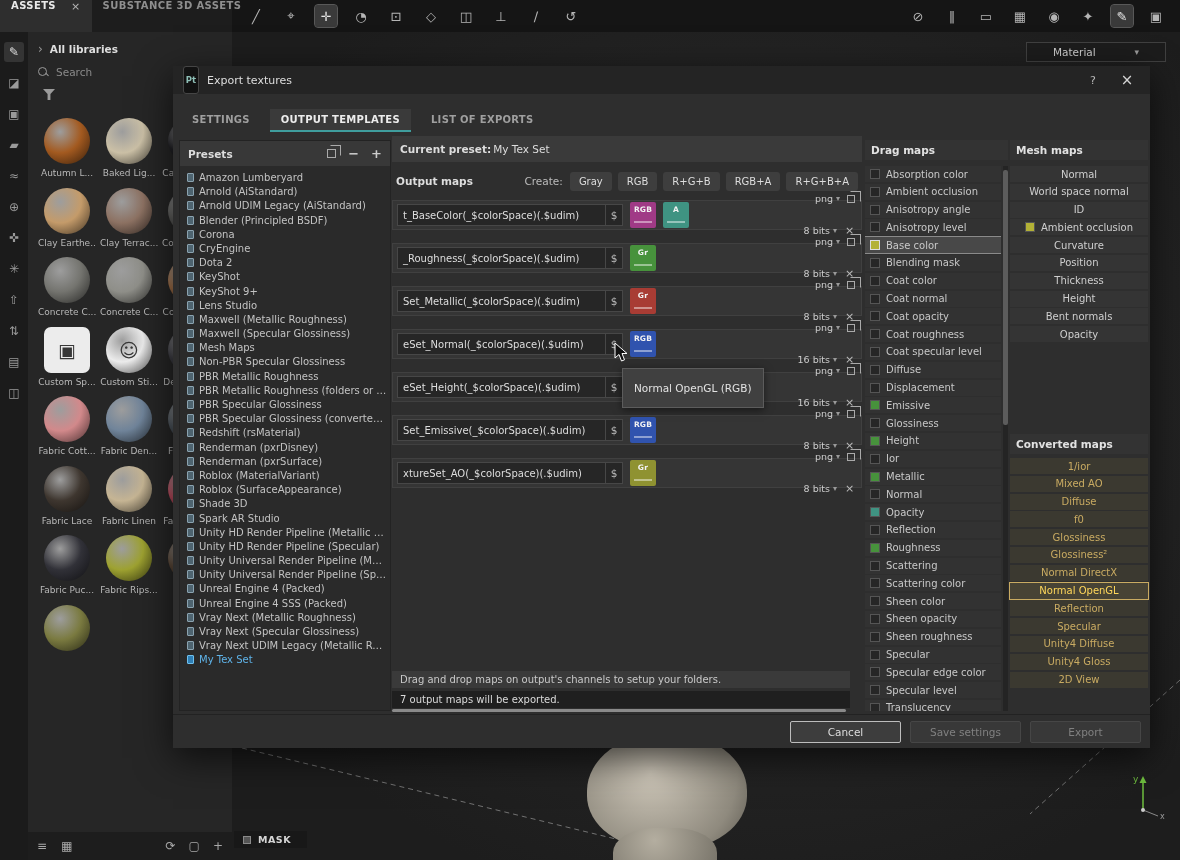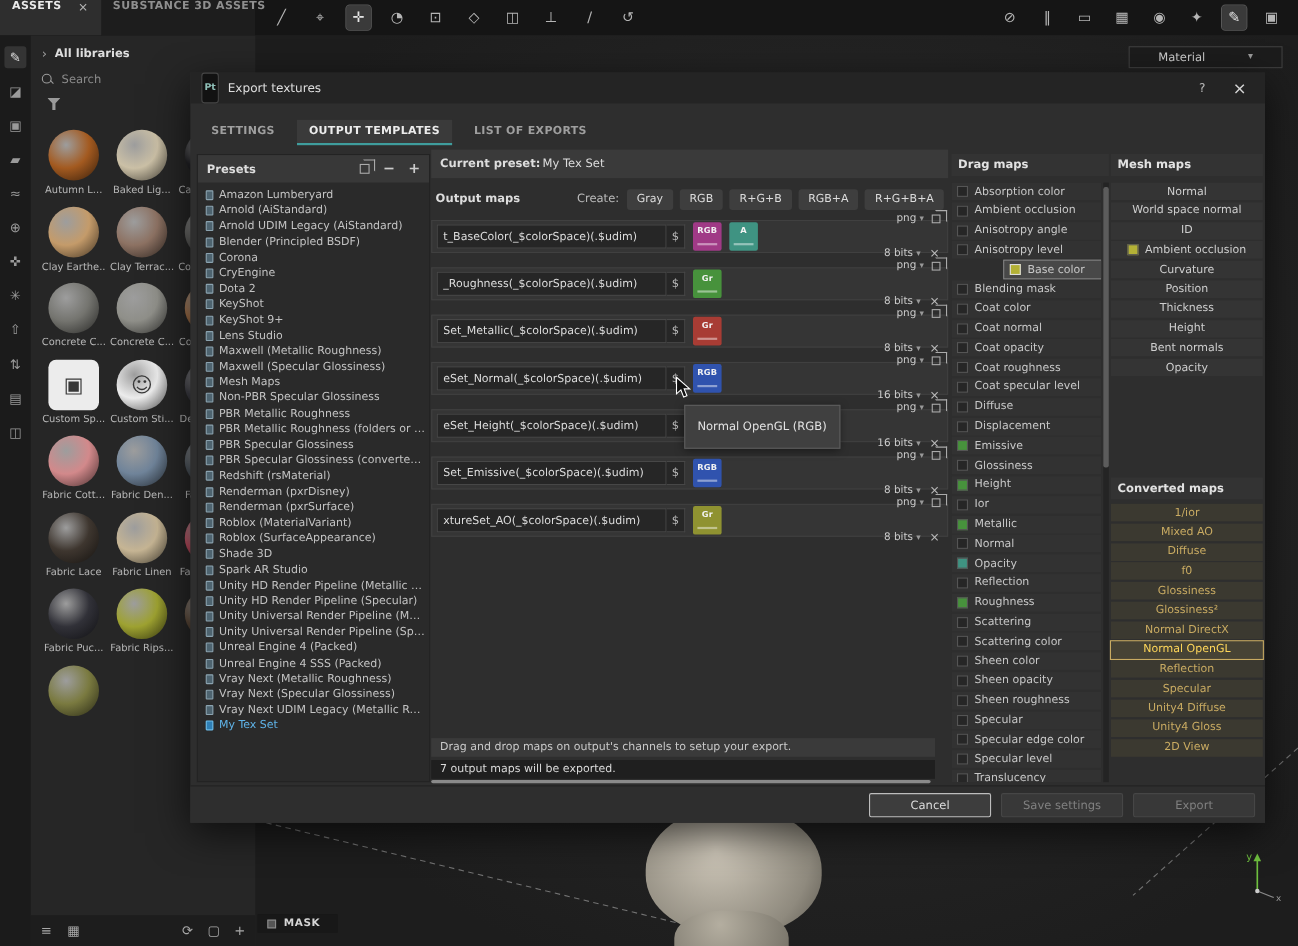--- a/index.html
+++ b/index.html
@@ -104,21 +104,21 @@
 .rline .copy-ico{width:8px;height:8px;}
 .hint{position:absolute;left:0;right:12px;bottom:26px;height:17px;background:#3a3a3a;display:flex;align-items:center;padding:0 8px;color:#c9c9c9;font-size:10px;}
 .statusbar{position:absolute;left:0;right:12px;bottom:6px;height:17px;background:#1f1f1f;display:flex;align-items:center;padding:0 8px;color:#dadada;font-size:10px;}
 .hscroll{position:absolute;left:0;right:16px;bottom:2px;height:3px;background:#8a8a8a;border-radius:2px;}
 
 
 .inmaps-col{position:absolute;left:692px;top:74px;width:143px;bottom:37px;}
 .col-head{height:20px;display:flex;align-items:center;padding:0 6px;font-weight:bold;color:#e2e2e2;background:#333333;font-size:10.5px;}
 .im-list{position:absolute;left:0;top:26px;right:7px;bottom:0;overflow:hidden;}
 .im-item{height:16px;margin-bottom:1.8px;background:#323232;display:flex;align-items:center;gap:6px;padding:0 5px;font-size:10px;color:#c8c8c8;white-space:nowrap;}
-.im-item.sel{background:#484848;outline:1px solid #8a8a8a;margin-left:48px;}
+.im-item.sel{background:#484848;outline:1px solid #8a8a8a;}
 .sq{width:10px;height:10px;background:#262626;border:1px solid #555555;flex:0 0 auto;}
 .im-item.sel .sq{border-color:#dddddd;}
 .vscroll{position:absolute;right:0;top:26px;bottom:0;width:5px;background:#242424;}
 .vscroll .thumb{position:absolute;left:0;top:4px;width:5px;height:255px;background:#5c5c5c;border-radius:2px;}
 
 
 .meshmaps-col{position:absolute;left:837px;top:74px;width:138px;bottom:37px;}
 .mm-list{margin-top:6px;}
 .mm-item{height:16px;margin-bottom:1.8px;background:#343434;display:flex;align-items:center;justify-content:center;gap:6px;font-size:10px;color:#cfcfcf;white-space:nowrap;}
 .col-head.conv{position:absolute;top:294px;left:0;right:0;}
@@ -737,21 +737,21 @@
               <span class="rline">
                 <span class="ddl">
                   <span>8 bits</span>
                   <i>▾</i>
                 </span>
                 <span class="xico">×</span>
               </span>
             </span>
           </div>
         </div>
-      <div class="hint">Drag and drop maps on output's channels to setup your export.</div>
+      <div class="hint">Drag and drop maps on output's channels to setup your folders.</div>
       <div class="statusbar">7 output maps will be exported.</div>
       <div class="hscroll"></div>
     </div>
 
     <div class="inmaps-col">
       <div class="col-head">Drag maps</div>
       <div class="im-list">
 
       <div class="im-item">
             <span class="sq" style="background: rgb(38, 38, 38);"></span>

